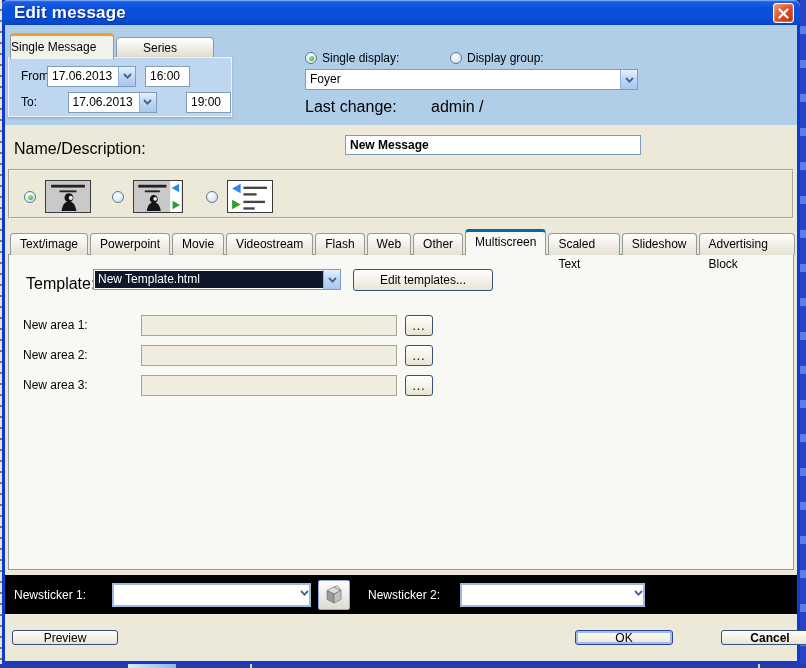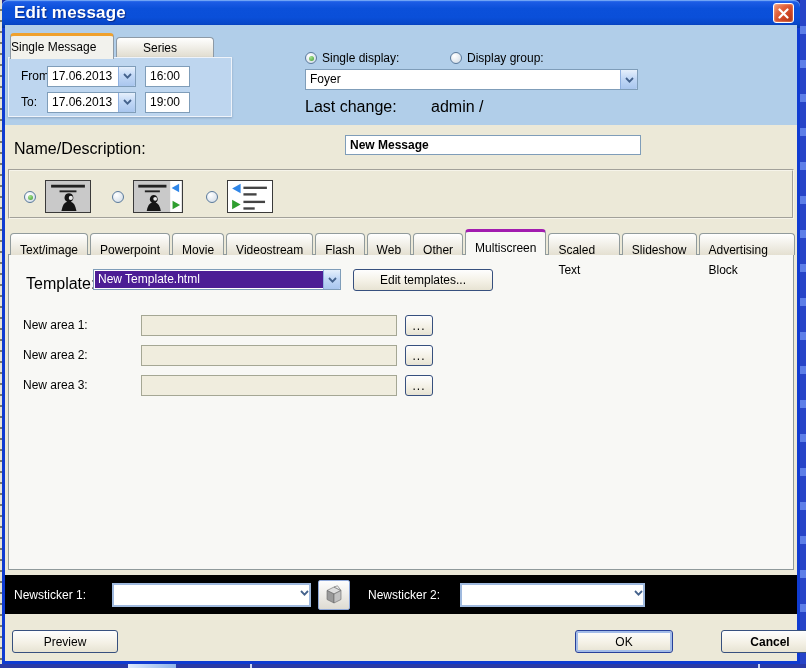--- a/index.html
+++ b/index.html
@@ -45,21 +45,21 @@
   .msgtab { position:absolute; border:1px solid #8d9aa6; border-bottom:none;
     border-radius:4px 4px 0 0; font-size:12px; }
   .msgtab.active { left:5px; top:8px; width:104px; height:26px; z-index:3;
     background:#f2f2ed; border-top:3px solid #efa12d; line-height:22px; }
   .msgtab.inactive { left:111px; top:12px; width:98px; height:22px;
     background:linear-gradient(180deg,#ffffff,#ddd9ca); line-height:20px;padding-left:26px; }
   .sched-panel { position:absolute; left:3px; top:32px; width:224px; height:60px;
     background:#bed6ef; border:1px solid #eef3fa; box-shadow:0 1px 2px rgba(90,110,140,.45);
     z-index:2; }
   .sched-row { position:absolute; left:0; width:100%; height:22px; display:flex; align-items:center; }
-  .sched-row.r1 { top:7px; } .sched-row.r2 { top:33px; }
+  .sched-row.r1 { top:7px; } .sched-row.r2 { top:33px;justify-content:space-between; }
   .sched-label { width:34px; padding-left:12px; }
 
   .combo { background:#fff; border:1px solid #7f9db9; display:flex; height:21px; align-items:stretch; }
   .combo .txt { flex:1; padding:2px 4px; white-space:nowrap; overflow:hidden; font-size:12px; }
   .combo .arw { width:17px; display:flex; align-items:center; justify-content:center;
     background:linear-gradient(180deg,#e6f0fc,#c2d8f6 45%,#a9c6ee);
     border-left:1px solid #8fb0e0; border-radius:0 1px 1px 0; }
   .date-combo { width:89px; margin-left:4px; }
   .time-field { width:45px; height:21px; margin-left:9px; border:1px solid #7f9db9;
     background:#fff; font:12px "Liberation Sans",sans-serif; padding:0 4px; }
@@ -85,31 +85,31 @@
   
   .type-panel { position:absolute; left:3px; top:144px; width:786px; height:50px;
     border:2px groove #f6f4ea; }
   .type-opt { position:absolute; top:9px; display:flex; align-items:center; gap:9px; }
   .type-opt .radio { margin-top:0; }
   .ticon { border:1px solid #3a3a3a; background:#c9c9c9; display:block; }
   .ticon.white { background:#fff; }
 
   
   .ctabs { position:absolute; left:5px; top:204px; height:26px; display:flex; align-items:flex-end; z-index:2; }
-  .ctab { height:22px; line-height:20px; padding:6px 9px; margin-right:2px;
+  .ctab { height:22px; line-height:20px; padding:0 9px; margin-right:2px;
     background:linear-gradient(180deg,#ffffff,#e4e0d1);
     border:1px solid #919b9c; border-bottom:none; border-radius:4px 4px 0 0; font-size:12px; }
   .ctab.active { height:26px; line-height:21px; background:#f8f8f5;
-    border-top:3px solid #a21caf; position:relative; z-index:3; }
+    border-top:3px solid #0369a1; position:relative; z-index:3; }
 
   .content-panel { position:absolute; left:3px; top:229px; width:786px; height:316px;
     background:#f8f8f5; border:1px solid #909a9b; }
   .tpl-label { position:absolute; left:17px; top:20px; }
   .tpl-combo { position:absolute; left:84px; top:14px; width:248px; }
-  .tpl-combo .txt { background:#4c1d95; color:#fff; margin:1px 0 1px 1px; padding:1px 3px; }
+  .tpl-combo .txt { background:#0f172a; color:#fff; margin:1px 0 1px 1px; padding:1px 3px; }
   .tpl-edit-btn { position:absolute; left:344px; top:14px; width:140px; height:22px; }
 
   .xpbtn { background:linear-gradient(180deg,#fefefe,#f4f1e6 55%,#e7e3d3);
     border:1px solid #37507e; border-radius:3px; font:12px "Liberation Sans",sans-serif;
     display:flex; align-items:center; justify-content:center; }
   .area-row { position:absolute; left:0; width:100%; }
   .area-label { position:absolute; left:14px; top:3px; }
   .area-field { position:absolute; left:132px; top:0; width:256px; height:21px;
     background:#f0edde; border:1px solid #a5a794; font:12px "Liberation Sans",sans-serif; padding:0 4px; }
   .area-browse { position:absolute; left:396px; top:0; width:28px; height:21px; letter-spacing:1px; }
@@ -122,21 +122,21 @@
   .tk-combo { position:absolute; top:8px; border:2px solid #9fb9de; background:#fff; height:24px;
     display:flex; }
   .tk-combo .txt { flex:1; }
   .tk-combo1 { left:107px; width:199px; }
   .tk-combo2 { left:455px; width:185px; }
   .cube-btn { position:absolute; left:313px; top:5px; width:32px; height:30px;
     background:linear-gradient(180deg,#fdfdfd,#dedbd2); border:1px solid #8fa8d8; border-radius:2px;
     display:flex; align-items:center; justify-content:center; }
 
   
-  .footer-btn { position:absolute; height:23px; }
+  .footer-btn { position:absolute; height:15px; }
   .preview-btn { left:7px; top:605px; width:106px; }
   .ok-btn { left:570px; top:605px; width:98px;
     border:1px solid #27409a; box-shadow:inset 0 0 0 2px #a3bce8; }
   .cancel-btn { left:716px; top:605px; width:98px;font-weight:bold; }
 
   label, .stext { font-size:16px; }
 </style>
 </head>
 <body>
 

